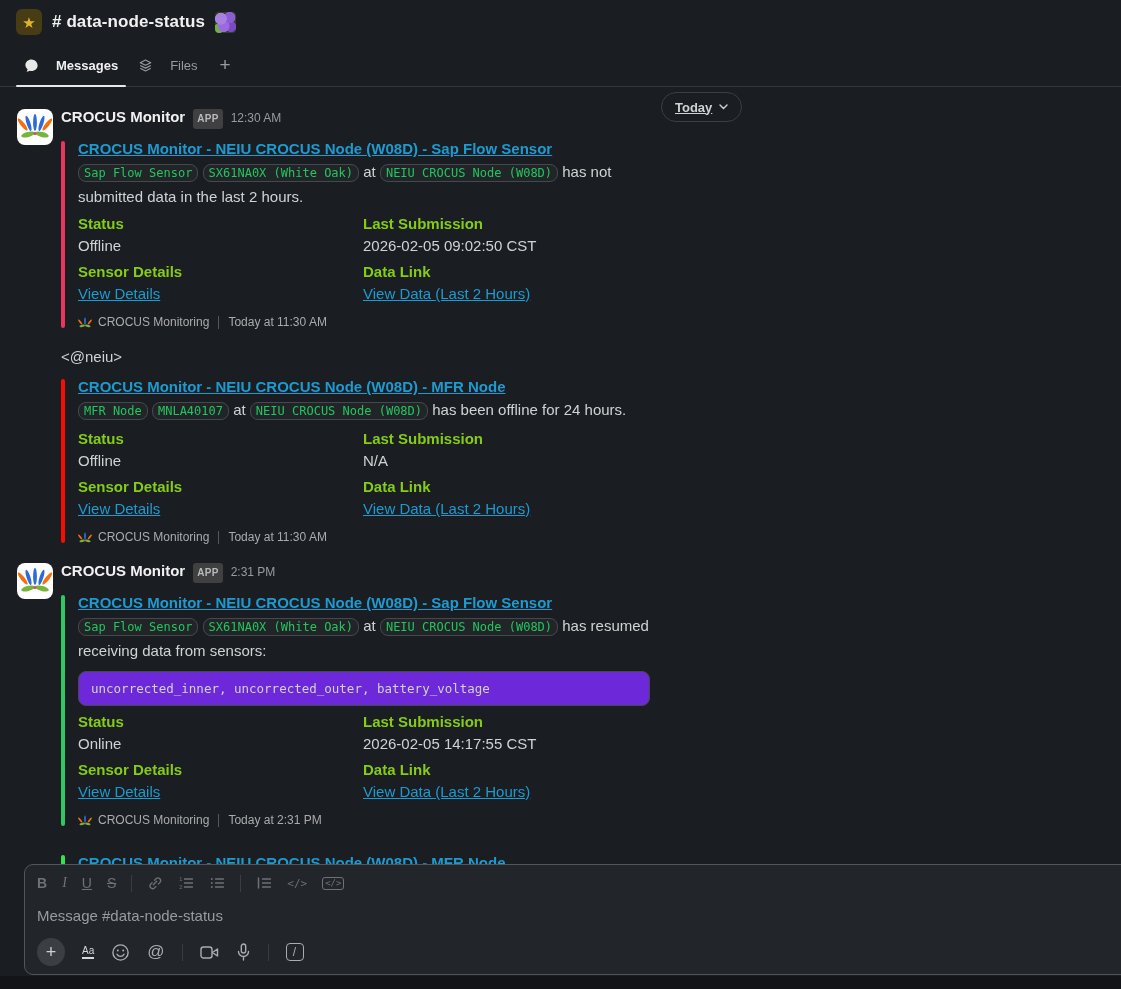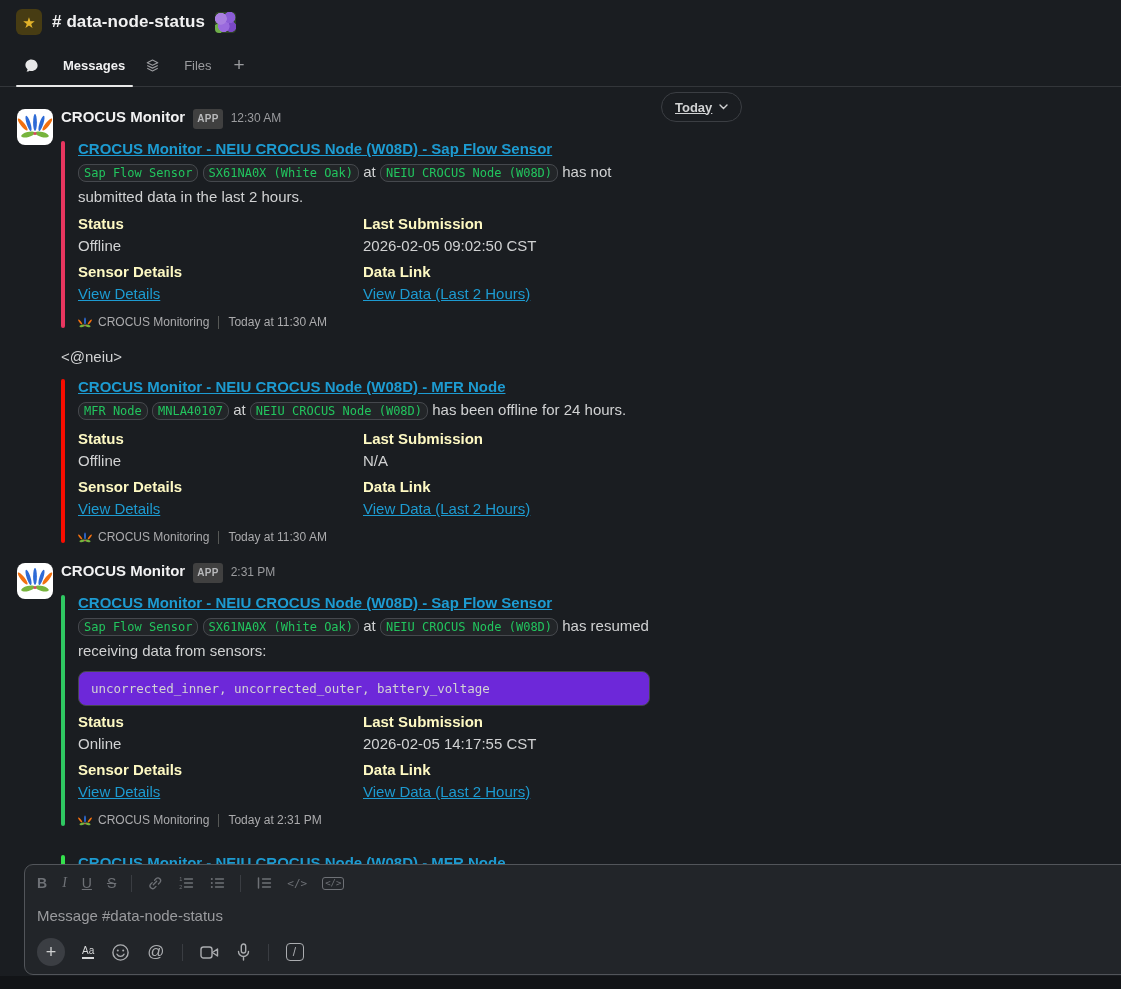--- a/index.html
+++ b/index.html
@@ -20,21 +20,21 @@
       radial-gradient(circle at 28% 32%, #a97fe0 0 27%, transparent 30%),
       radial-gradient(circle at 70% 26%, #8b5cd6 0 25%, transparent 28%),
       radial-gradient(circle at 42% 68%, #9a6ade 0 29%, transparent 32%),
       radial-gradient(circle at 76% 70%, #7a49c4 0 23%, transparent 26%),
       radial-gradient(circle at 15% 80%, #6fae4a 0 18%, transparent 21%),
       #2f4526;
   }
 
   
   .tabbar { height:43px; display:flex; align-items:stretch; padding:0 16px; border-bottom:1px solid #33363a; gap:4px; }
-  .tab { display:flex; align-items:center; gap:24px; padding:0 8px; font-size:13px; color:#9a9b9e; position:relative; cursor:pointer; }
+  .tab { display:flex; align-items:center; gap:17px; padding:0 8px; font-size:13px; color:#9a9b9e; position:relative; cursor:pointer; }
   .tab.active { color:#f1f1f2; font-weight:bold; }
   .tab.active .tab-underline { position:absolute; left:0; right:0; bottom:-1px; height:2px; background:#e8e8e8; border-radius:1px; }
   .tab-plus { font-size:19px; color:#9a9b9e; font-weight:400; padding:0 10px; }
 
   
   .messages { position:absolute; top:88px; left:0; right:0; bottom:13px; overflow:hidden; }
   .date-pill { position:absolute; top:4px; left:661px; height:30px; border:1px solid #3b3e43; border-radius:15px;
     display:flex; align-items:center; gap:7px; padding:0 13px; font-size:13px; font-weight:bold; color:#d1d2d3; background:#1a1d21; cursor:pointer; z-index:2;text-decoration:underline; }
 
   .msg-group { position:relative; padding-left:61px; }
@@ -52,21 +52,21 @@
   .attachment::before { content:""; position:absolute; left:0; top:2px; bottom:2px; width:4px; border-radius:4px; background:var(--bar-color,#888); }
   .att-title { font-size:15px; font-weight:bold; line-height:20px; margin-bottom:1px; }
   .att-title a, .att-link { color:#1d9bd1; text-decoration:underline; cursor:pointer; }
   .att-body { font-size:15px; line-height:23px; color:#d1d2d3; max-width:572px; }
   .chip { font-family:"DejaVu Sans Mono", monospace; font-size:12px; color:#22c55e;
     background:#222528; border:1px solid #45484d; border-radius:8px; padding:1px 5px; white-space:nowrap; }
   .codeblock { margin:9px 0 4px 0; padding:8px 12px; border:1px solid #45484c; border-radius:8px; background:#6d28d9;
     font-family:"DejaVu Sans Mono", monospace; font-size:12.5px; color:#d1d2d3; line-height:17px; min-height:35px; max-width:572px; }
   .fields { display:grid; grid-template-columns:285px auto; margin-top:5px; line-height:22px; font-size:15px; }
   .fields.second { margin-top:4px; }
-  .f-label { font-weight:bold; color:#fef9c3; }
+  .f-label { font-weight:bold; color:#84cc16; }
   .f-value { color:#d1d2d3; }
   .att-footer { display:flex; align-items:center; gap:6px; margin-top:10px; font-size:12px; color:#ababad; line-height:15px; }
   .att-footer .sep { width:1px; height:13px; background:#565856; margin:0 3px; }
   .footer-icon { width:14px; height:14px; display:inline-block; }
   .att-gap { height:15px; }
 
   
   .composer { position:absolute; left:24px; right:-20px; top:864px; height:111px; z-index:5;
     background:#222529; border:1px solid #52555a; border-radius:9px; padding:8px 12px; }
   .fmt-row { display:flex; align-items:center; gap:15px; height:20px; color:#6e7176; }

